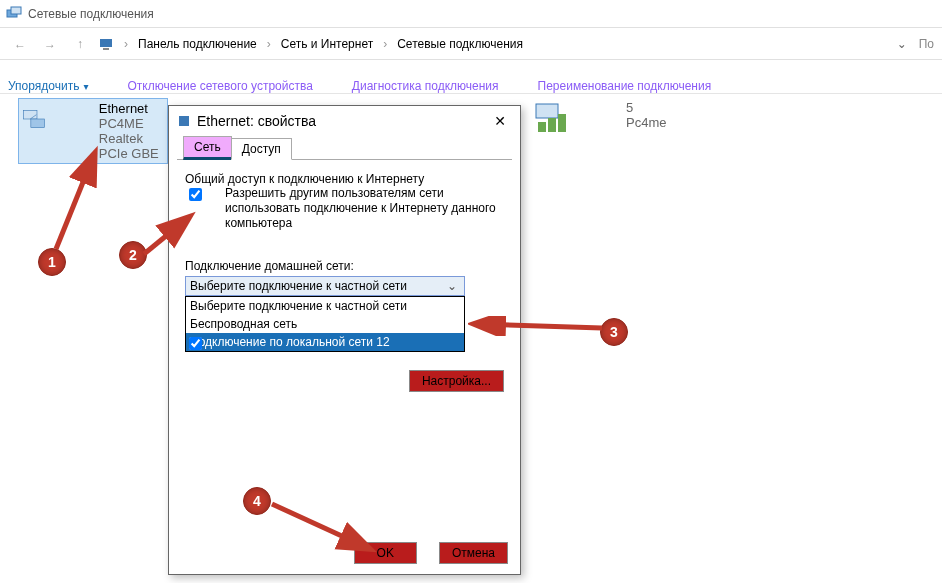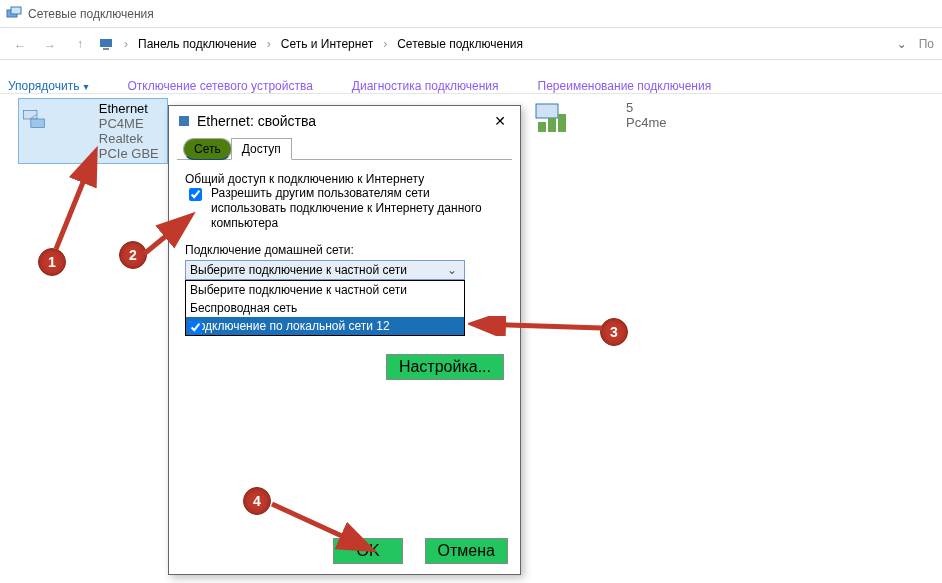--- a/index.html
+++ b/index.html
@@ -36,36 +36,36 @@
 .conn .l2, .conn .l3 { color: #666; }
 
 
 .dialog { position: absolute; left: 168px; top: 105px; width: 353px; height: 470px; border: 1px solid #666; background: #fff; box-shadow: 3px 3px 8px rgba(0,0,0,0.25); }
 .dlg-title { height: 30px; display: flex; align-items: center; padding: 0 8px; }
 .dlg-title .tico { width: 14px; height: 14px; margin-right: 6px; }
 .dlg-title .txt { flex: 1; font-size: 14px; }
 .dlg-title .close { width: 24px; height: 24px; display: flex; align-items: center; justify-content: center; font-size: 14px; }
 .tabrow { height: 24px; display: flex; align-items: flex-end; padding-left: 6px; border-bottom: 1px solid #aaa; margin: 0 8px; }
 .tab { padding: 3px 10px; border: 1px solid #aaa; border-bottom: 1px solid #fff; background: #fff; font-size: 12px; margin-right: -1px; position: relative; top: 1px; }
-.tab.inactive { background: #4d7c0f; border-bottom: 1px solid #0c4a6e; top: 1px; border-radius: 11px; }
+.tab.inactive { background: #f0abfc; border-bottom: 3px solid #0c4a6e; top: 1px; }
 .dlg-body { padding: 12px 16px; font-size: 12px; }
 .grouplabel { }
-.chkrow { display: flex; align-items: flex-start; gap: 6px; margin-bottom: 6px; }
+.chkrow { display: flex; align-items: flex-start; gap: 20px; margin-bottom: 6px; }
 .chkrow input { margin-top: 2px; }
 .chkrow .chtxt { line-height: 15px; }
-.fldlabel { margin-top: 12px; margin-bottom: 3px; }
+.fldlabel { margin-top: 28px; margin-bottom: 3px; }
 .combo { position: relative; margin-bottom: 0; }
 .combobox { width: 280px; height: 20px; border: 1px solid #7a99d9; background: #e5eef7; display: flex; align-items: center; padding: 0 4px; position: relative; }
 .combobox .ctext { flex: 1; }
 .combobox .carrow { width: 16px; text-align: center; color: #555; }
 .droplist { width: 280px; border: 1px solid #000; background: #fff; }
 .dropitem { padding: 2px 4px; white-space: nowrap; }
 .dropitem.sel { background: #1a6fb6; color: #fff; }
 .btnrow-cfg { text-align: right; margin-top: 22px; }
-.btn { border: 1px solid #888; background: #22c55e; padding: 3px 12px; font-size: 16px; }
+.btn { border: 1px solid #888; background: #b91c1c; padding: 3px 12px; font-size: 12px; }
 .btn.ok { padding: 3px 22px; }
 .dlg-footer { position: absolute; bottom: 10px; right: 12px; display: flex; gap: 22px; }
 
 
 .marker { position: absolute; width: 28px; height: 28px; border-radius: 50%; background: #c0392b; color: #fff; font-weight: bold; display: flex; align-items: center; justify-content: center; border: 1px solid #8e261a; box-shadow: inset 0 0 6px rgba(0,0,0,.3); font-size: 14px; }
 .arrow { position: absolute; }
 </style>
 </head>
 <body>
 

